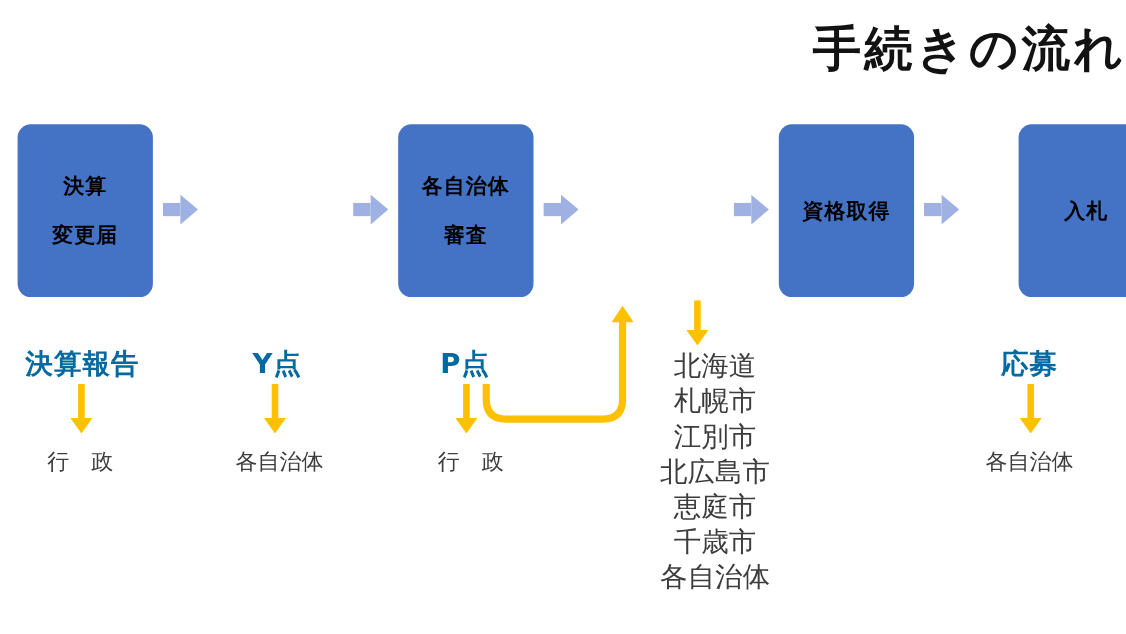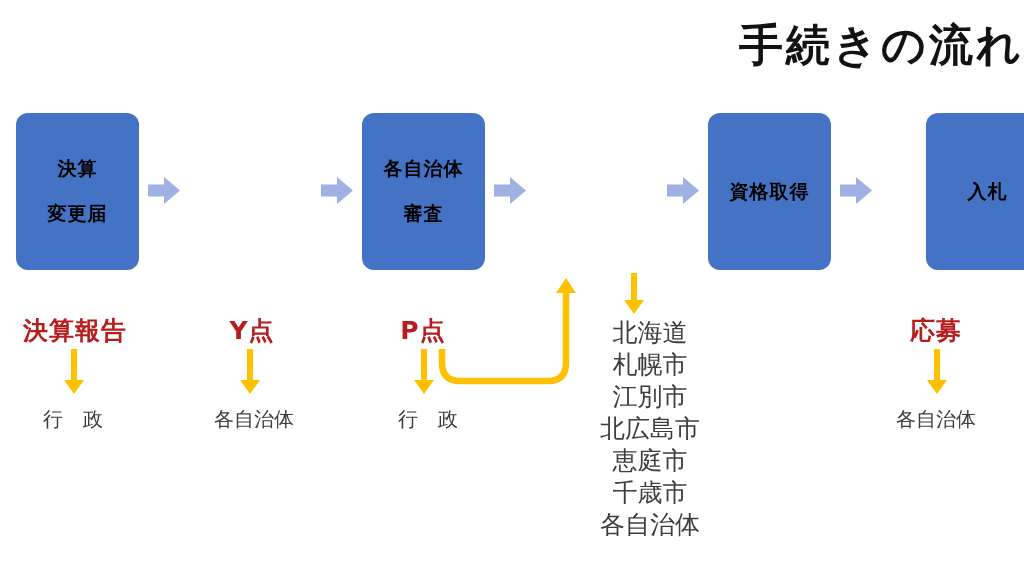--- a/index.html
+++ b/index.html
@@ -48,21 +48,21 @@
     top:177px;
     width:32px;height:27px;
     color:var(--flow-arrow);
   }
   .ann-label{
     position:absolute;
     top:314px;
     transform:translateX(-50%);
     font-size:25px;
     font-weight:bold;
-    color:#b91c1c;
+    color:#0369a1;
     letter-spacing:1px;
     white-space:nowrap;
   }
   .down-arrow{
     position:absolute;
     width:20px;
     color:var(--accent-yellow);
   }
   .ann-result{
     position:absolute;

